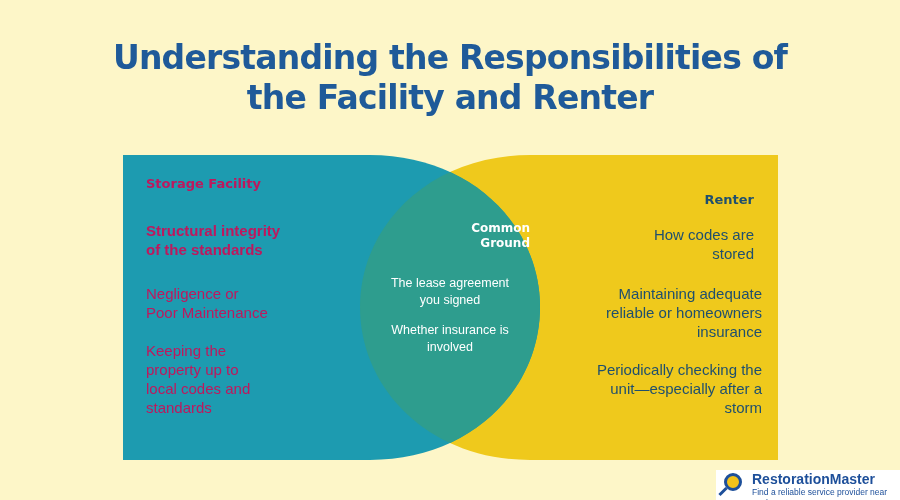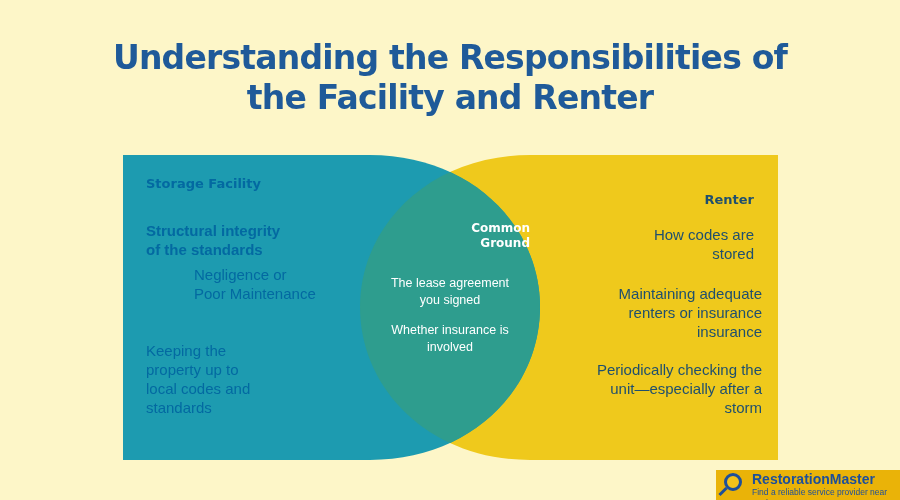--- a/index.html
+++ b/index.html
@@ -1,24 +1,24 @@
 <!DOCTYPE html>
 <html><head>
 <meta charset="utf-8">
 <style>
   html, body { margin:0; padding:0; }
   body { width:900px; height:500px; background:#fdf6c8; position:relative; overflow:hidden; font-family:"Liberation Sans", sans-serif; }
   .title { position:absolute; left:0; top:38px; width:900px; text-align:center; color:#1f5a99; font-family:"DejaVu Sans", sans-serif; font-weight:bold; font-size:33px; line-height:40px; letter-spacing:-0.8px; }
   svg.venn { position:absolute; left:0; top:0; }
   .txt { position:absolute; font-size:15px; line-height:19px; }
-  .left { left:146px; color:#0369a1; }
+  .left { left:146px; color:#be185d; }
   .right { right:122px; text-align:right; color:#1f4f6e; }
   .center { left:370px; width:160px; text-align:center; color:#ffffff; font-size:12.5px; line-height:17px; }
   .hdr { font-weight:bold; font-family:"DejaVu Sans", sans-serif; font-size:13px; }
-  .logo { position:absolute; left:716px; top:470px; width:184px; height:30px; background:#eab308; }
+  .logo { position:absolute; left:716px; top:470px; width:184px; height:30px; background:#ffffff; }
   .logo .mag { position:absolute; left:8px; top:3px; width:18px; height:18px; border-radius:50%; border:3px solid #1d4f9a; background:#f2c21a; box-sizing:border-box; }
   .logo .handle { position:absolute; left:2px; top:20px; width:10px; height:3px; background:#1d4f9a; transform:rotate(-45deg); }
   .logo .brand { position:absolute; left:36px; top:1px; font-weight:bold; font-size:14px; color:#1d4f9a; font-family:"Liberation Sans", sans-serif; }
   .logo .tag { position:absolute; left:36px; top:17px; font-size:8.5px; color:#1d4f9a; font-family:"Liberation Sans", sans-serif; }
 </style>
 </head>
 <body>
 
 <div class="title">
   <div>Understanding the Responsibilities of</div>
@@ -34,21 +34,21 @@
   <path d="M778,155 L530,155 C430,155 360,225 360,307 C360,390 430,460 530,460 L778,460 Z" fill="#efc91c"></path>
   <path d="M123,155 L370,155 C470,155 540,225 540,307 C540,390 470,460 370,460 L123,460 Z" fill="#1d9bb0"></path>
   <path clip-path="url(#clipLeft)" d="M778,155 L530,155 C430,155 360,225 360,307 C360,390 430,460 530,460 L778,460 Z" fill="#2e9d8e"></path>
 </svg>
 
 <div class="txt left hdr" style="top:174px;">Storage Facility</div>
 <div class="txt left" style="top:221px;font-weight:bold;">
   <div>Structural integrity</div>
   <div>of the standards</div>
 </div>
-<div class="txt left" style="top:265px;margin-left:48px;">
+<div class="txt left" style="top:284px;">
   <div>Negligence or</div>
   <div>Poor Maintenance</div>
 </div>
 <div class="txt left" style="top:341px;">
   <div>Keeping the</div>
   <div>property up to</div>
   <div>local codes and</div>
   <div>standards</div>
 </div>
 
@@ -65,21 +65,21 @@
   <div>involved</div>
 </div>
 
 <div class="txt right hdr" style="top:182px; right:146px;margin-top:8px;">Renter</div>
 <div class="txt right" style="top:225px; right:146px;">
   <div>How codes are</div>
   <div>stored</div>
 </div>
 <div class="txt right" style="top:284px; right:138px;">
   <div>Maintaining adequate</div>
-  <div>renters or insurance</div>
+  <div>reliable or homeowners</div>
   <div>insurance</div>
 </div>
 <div class="txt right" style="top:360px; right:138px;">
   <div>Periodically checking the</div>
   <div>unit—especially after a</div>
   <div>storm</div>
 </div>
 
 <div class="logo">
   <div class="handle"></div>

